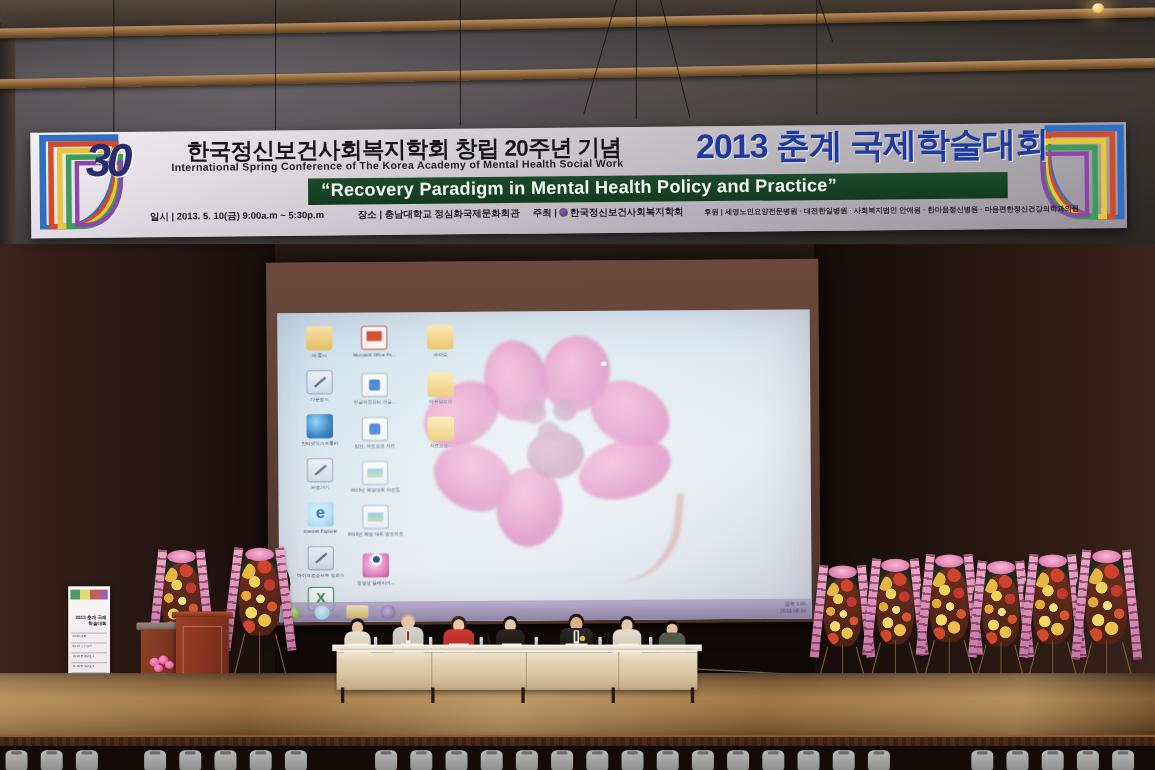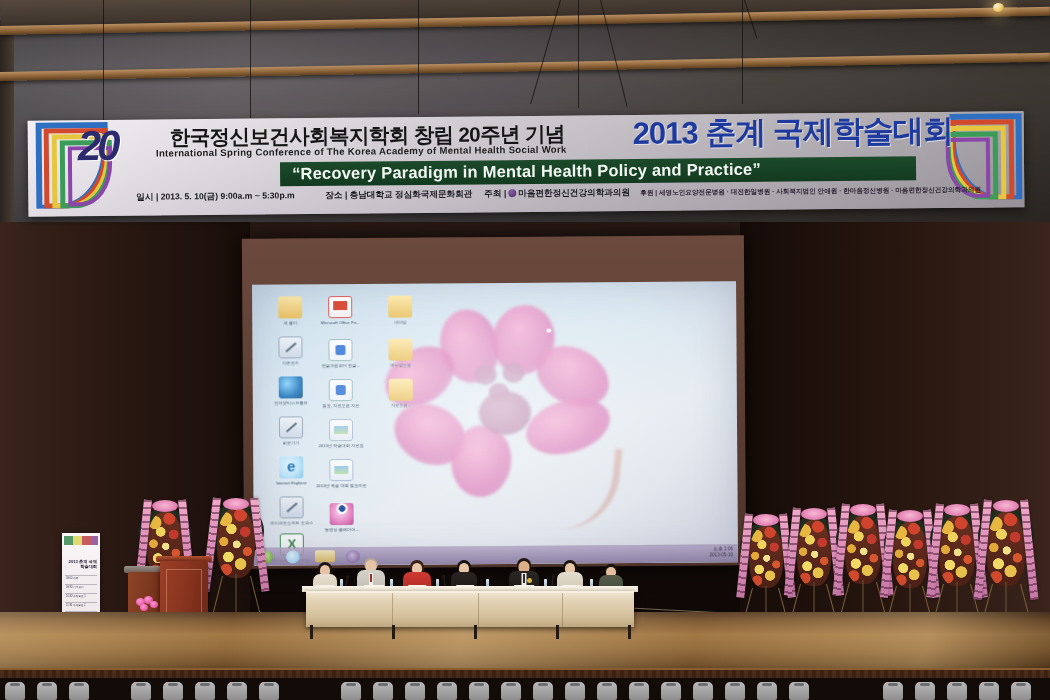--- a/index.html
+++ b/index.html
@@ -242,21 +242,21 @@
   <div class="curtain-r"></div>
 
   <div class="banner">
 
     <div class="blogo left">
       <div class="sw" style="left:2px;top:6px;width:60px;height:76px;border:6px solid #2f6fc2;"></div>
       <div class="sw" style="left:10px;top:12px;width:54px;height:70px;border:5px solid #d14a2e;"></div>
       <div class="sw" style="left:18px;top:18px;width:48px;height:64px;border:5px solid #e7c63f;"></div>
       <div class="sw" style="left:26px;top:24px;width:42px;height:58px;border:5px solid #3a9c58;"></div>
       <div class="sw" style="left:34px;top:30px;width:36px;height:52px;border:4px solid #8a46a8;"></div>
-      <div class="b20">20</div>
+      <div class="b20">30</div>
     </div>
 
     <div class="blogo right">
       <div class="sw" style="left:2px;top:6px;width:60px;height:76px;border:6px solid #2f6fc2;"></div>
       <div class="sw" style="left:10px;top:12px;width:54px;height:70px;border:5px solid #d14a2e;"></div>
       <div class="sw" style="left:18px;top:18px;width:48px;height:64px;border:5px solid #e7c63f;"></div>
       <div class="sw" style="left:26px;top:24px;width:42px;height:58px;border:5px solid #3a9c58;"></div>
       <div class="sw" style="left:34px;top:30px;width:36px;height:52px;border:4px solid #8a46a8;"></div>
     </div>
 
@@ -264,21 +264,21 @@
     <div class="en-sub">International  Spring Conference of The Korea Academy of Mental Health Social Work</div>
     <div class="big-kr">2013 춘계 국제학술대회</div>
 
     <div class="greenband">
       <span>“Recovery Paradigm in Mental Health Policy and Practice”</span>
     </div>
 
     <div class="infoline a">일시 | 2013. 5. 10(금) 9:00a.m ~ 5:30p.m</div>
     <div class="infoline b">장소 | 충남대학교 정심화국제문화회관</div>
     <div class="infoline c">
-      <span>주최 |</span><span class="emblem"></span><span>마음편한정신건강의학과의원</span>
+      <span>주최 |</span><span class="emblem"></span><span>한국정신보건사회복지학회</span>
     </div>
     <div class="infoline d">후원 | 세영노인요양전문병원 · 대전한일병원 · 사회복지법인 안애원 · 한마음정신병원 · 마음편한정신건강의학과의원</div>
   </div>
 
   <div class="screen-frame"></div>
 
   <div class="proj">
 
     <div class="flower">
       <div class="petal" style="left:66px;top:4px;width:58px;height:74px;transform:rotate(-12deg);"></div>

